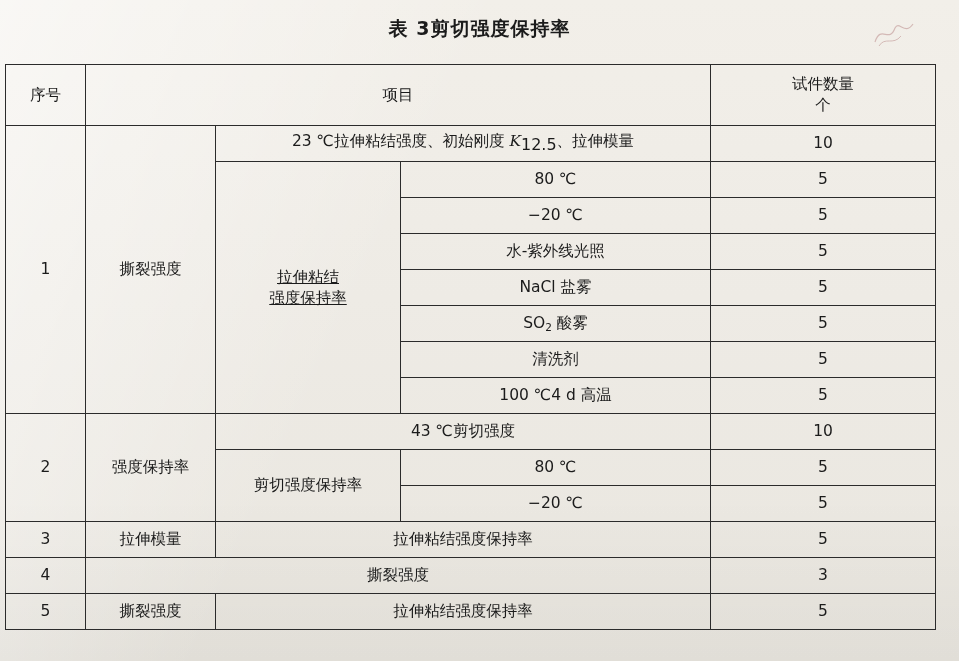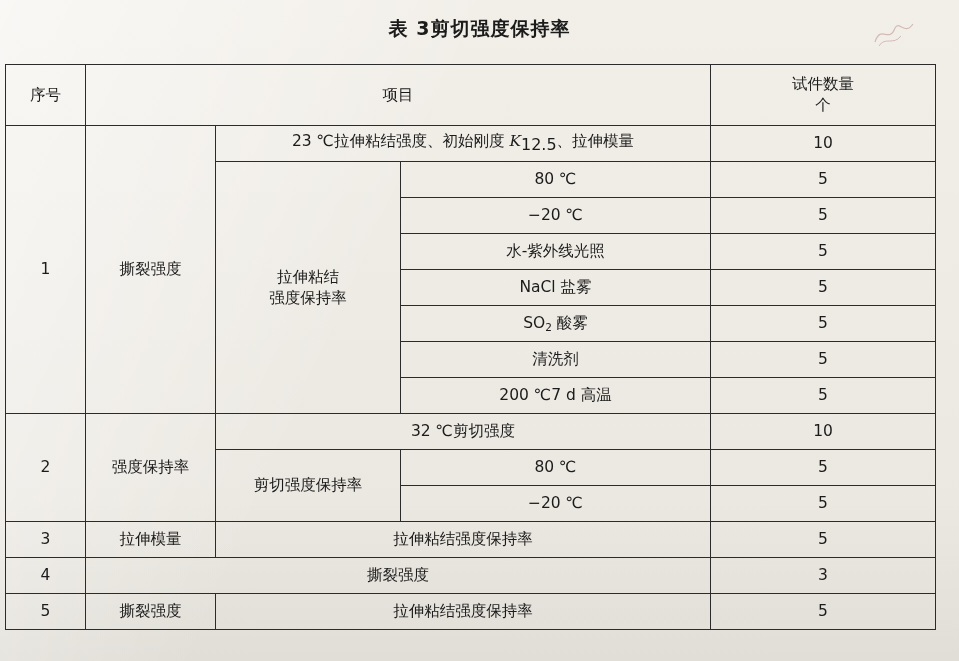--- a/index.html
+++ b/index.html
@@ -70,21 +70,21 @@
     font-size: 16px;
   }
   .col-no { width: 80px; }
   .col-item { width: 130px; }
   .col-sub { width: 185px; }
   .col-cond { width: 310px; }
   .col-qty { width: 225px; }
 
   .r-tall { height: 36px; }
   .sub-label { font-size: 15.5px; line-height: 1.5; }
-  .two-line { line-height: 1.45; }
+  .two-line { line-height: 1.45; text-decoration: underline; }
   sub.k {
     font-size: 16px;
     vertical-align: -0.28em;
     letter-spacing: 0;
   }
   .italic-k {
     font-style: italic;
     font-family: "DejaVu Serif", "Liberation Serif", serif;
   }
   .sub2 { font-size: 10.5px; vertical-align: -0.25em; }
@@ -150,28 +150,28 @@
       </tr>
       <tr class="r-tall">
         <td>SO<span class="sub2">2</span> 酸雾</td>
         <td>5</td>
       </tr>
       <tr class="r-tall">
         <td>清洗剂</td>
         <td>5</td>
       </tr>
       <tr class="r-tall">
-        <td>200 ℃7 d 高温</td>
+        <td>100 ℃4 d 高温</td>
         <td>5</td>
       </tr>
 
       <tr class="r-tall">
         <td rowspan="3">2</td>
         <td rowspan="3">强度保持率</td>
-        <td colspan="2">32 ℃剪切强度</td>
+        <td colspan="2">43 ℃剪切强度</td>
         <td>10</td>
       </tr>
       <tr class="r-tall">
         <td rowspan="2" class="sub-label">剪切强度保持率</td>
         <td>80 ℃</td>
         <td>5</td>
       </tr>
       <tr class="r-tall">
         <td>−20 ℃</td>
         <td>5</td>

